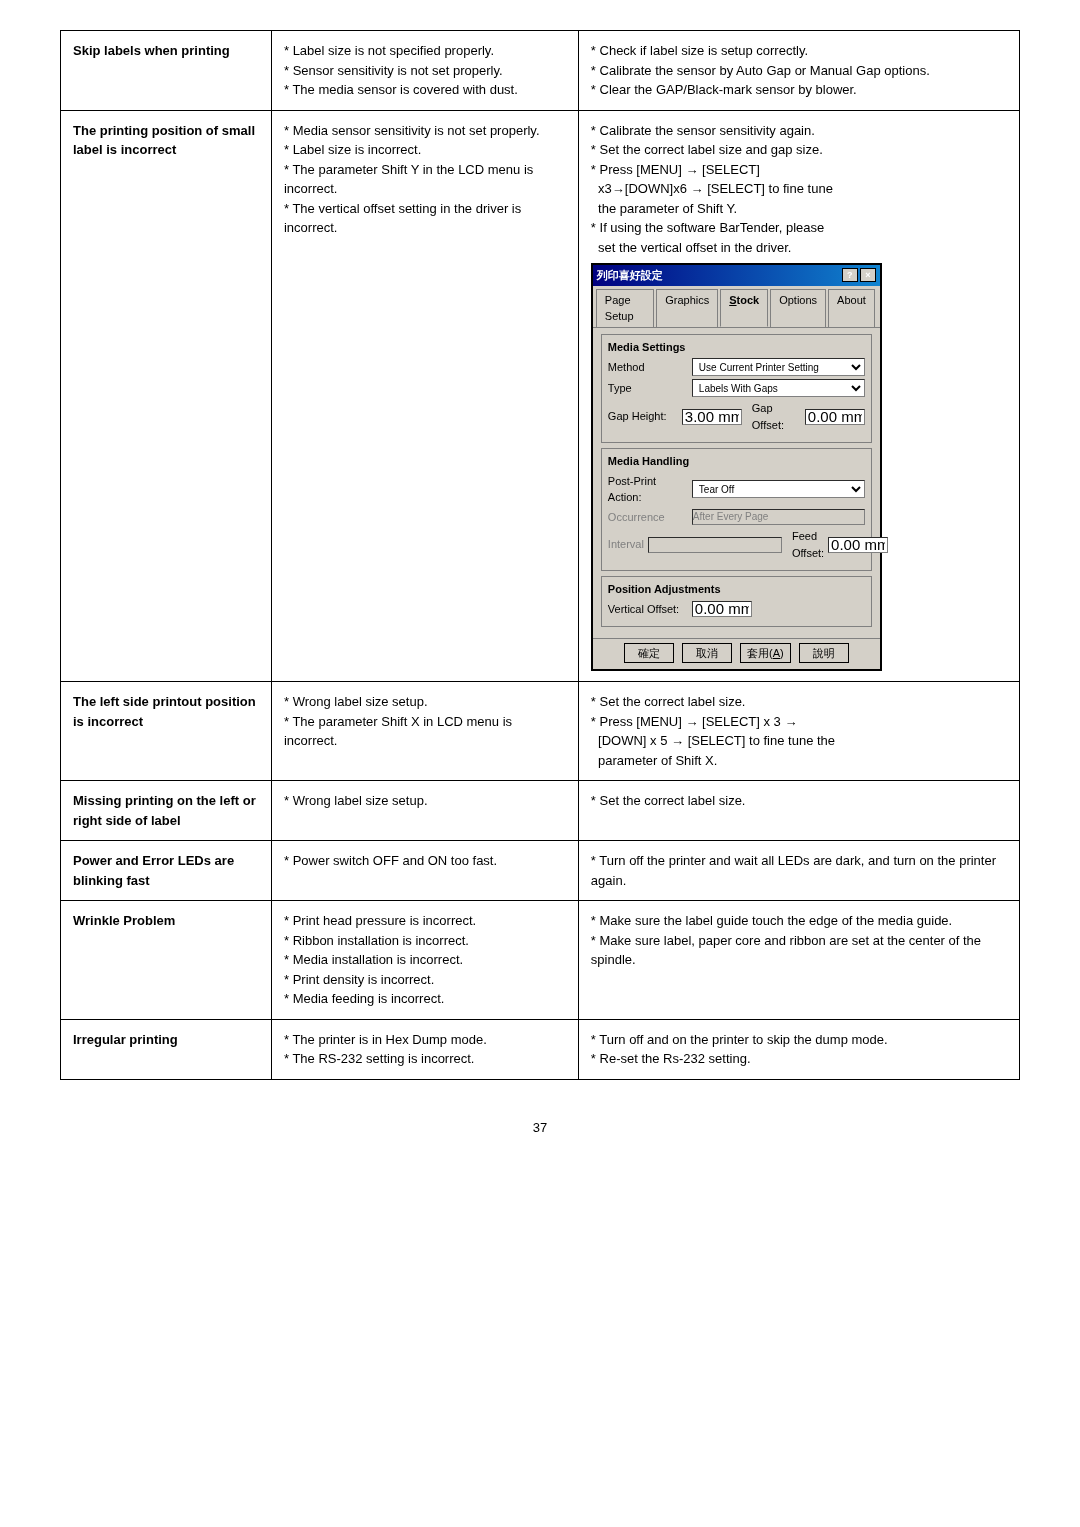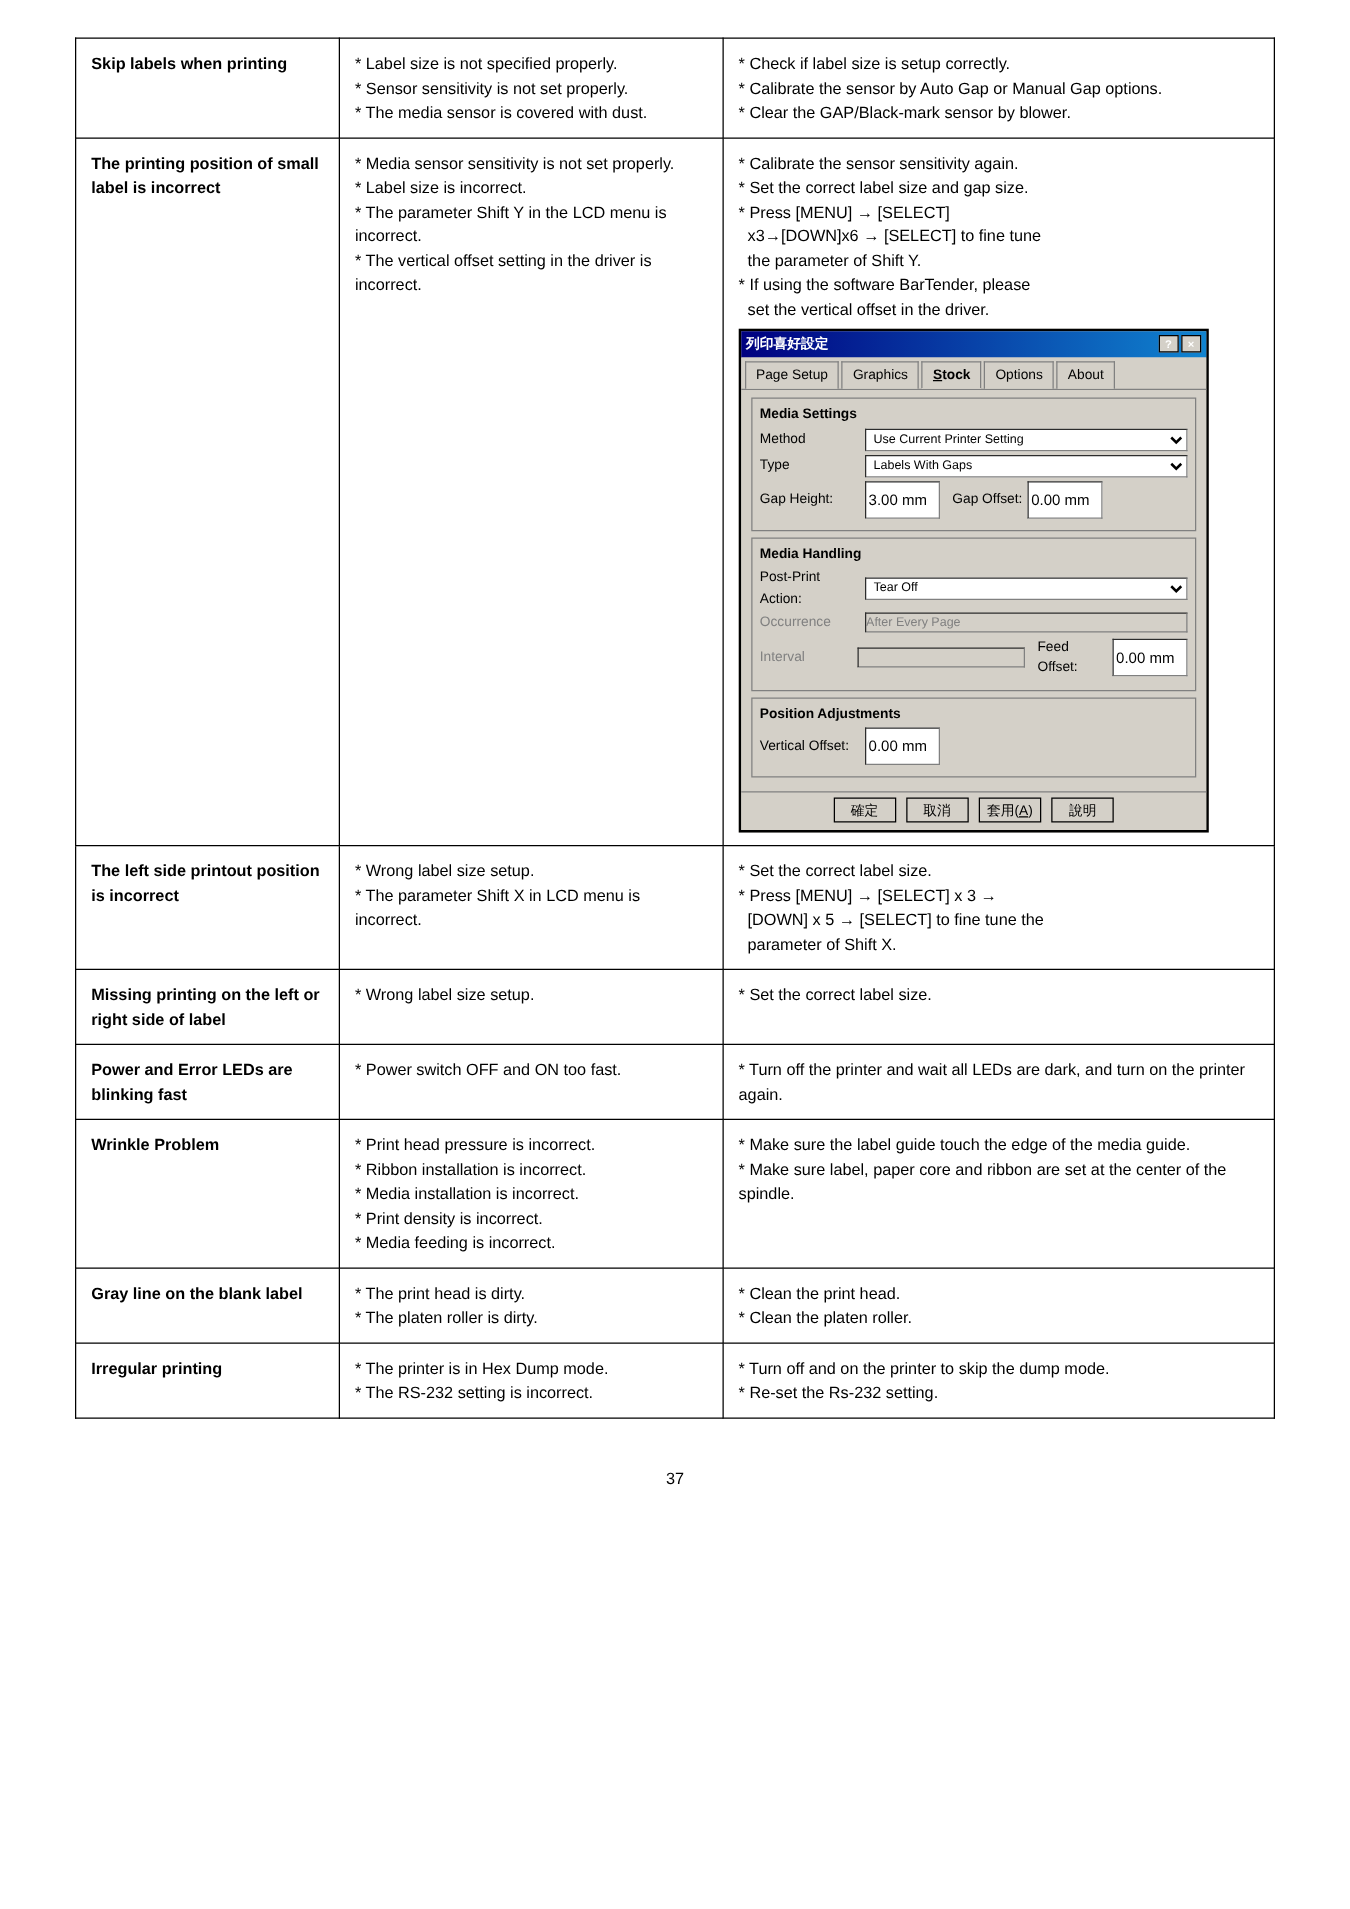--- a/index.html
+++ b/index.html
@@ -32,21 +32,21 @@
       font-size: 13px;
     }
 
     
     .dialog-container {
       border: 2px solid #000;
       background: #d4d0c8;
       font-size: 11px;
       font-family: 'MS Sans Serif', Arial, sans-serif;
       margin-top: 6px;
-      width: 376px;
+      width: 291px;
     }
     .dialog-titlebar {
       background: linear-gradient(to right, #000080, #1084d0);
       color: #fff;
       padding: 2px 4px;
       display: flex;
       justify-content: space-between;
       align-items: center;
       font-size: 11px;
       font-weight: bold;
@@ -116,24 +116,24 @@
       flex: 1;
       height: 18px;
       font-size: 10px;
       border: 1px inset #808080;
       background: #fff;
       padding: 0 2px;
     }
     .dialog-input-small {
       width: 60px;
       height: 16px;
-      font-size: 12px;
+      font-size: 15px;
       border: 1px inset #808080;
       background: #fff;
-      padding: 14px 2px;
+      padding: 0 2px;
     }
     .dialog-label-small {
       font-size: 11px;
       margin-left: 6px;
     }
     .dialog-input-disabled {
       background: #d4d0c8;
       color: #808080;
       border: 1px inset #808080;
       width: 60px;
@@ -359,37 +359,20 @@
       </span>
     </td>
     <td class="col3">
       <span>
         * Make sure the label guide touch the edge of the media guide.<br>
         * Make sure label, paper core and ribbon are set at the center of the spindle.
       </span>
     </td>
   </tr>
 
-  <tr>
-    <td class="col1">
-      <span>Gray line on the blank label</span>
-    </td>
-    <td class="col2">
-      <span>
-        * The print head is dirty.<br>
-        * The platen roller is dirty.
-      </span>
-    </td>
-    <td class="col3">
-      <span>
-        * Clean the print head.<br>
-        * Clean the platen roller.
-      </span>
-    </td>
-  </tr>
 
   <tr>
     <td class="col1">
       <span>Irregular printing</span>
     </td>
     <td class="col2">
       <span>
         * The printer is in Hex Dump mode.<br>
         * The RS-232 setting is incorrect.
       </span>

